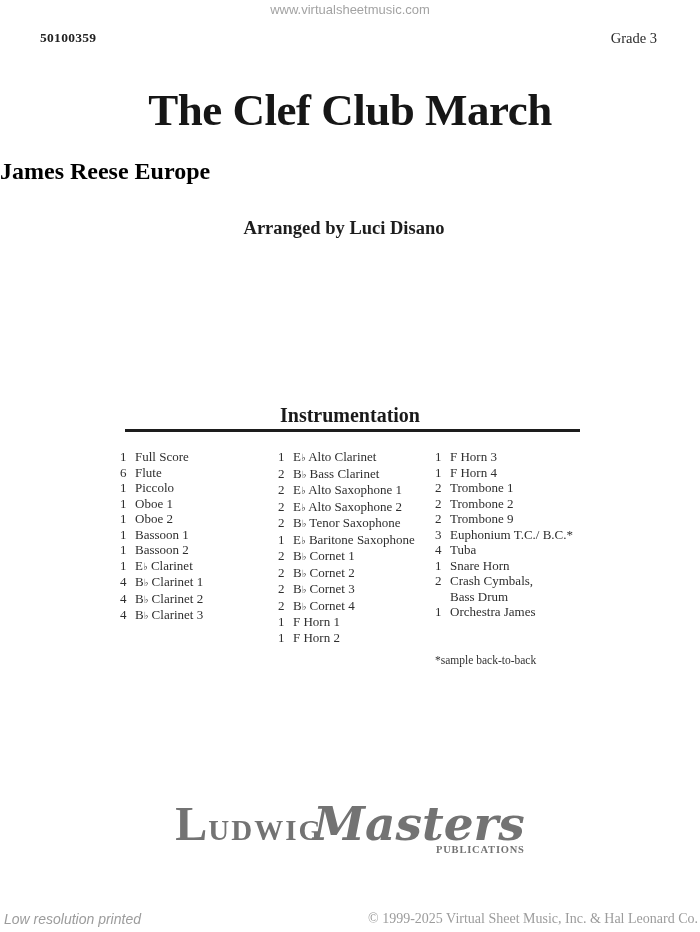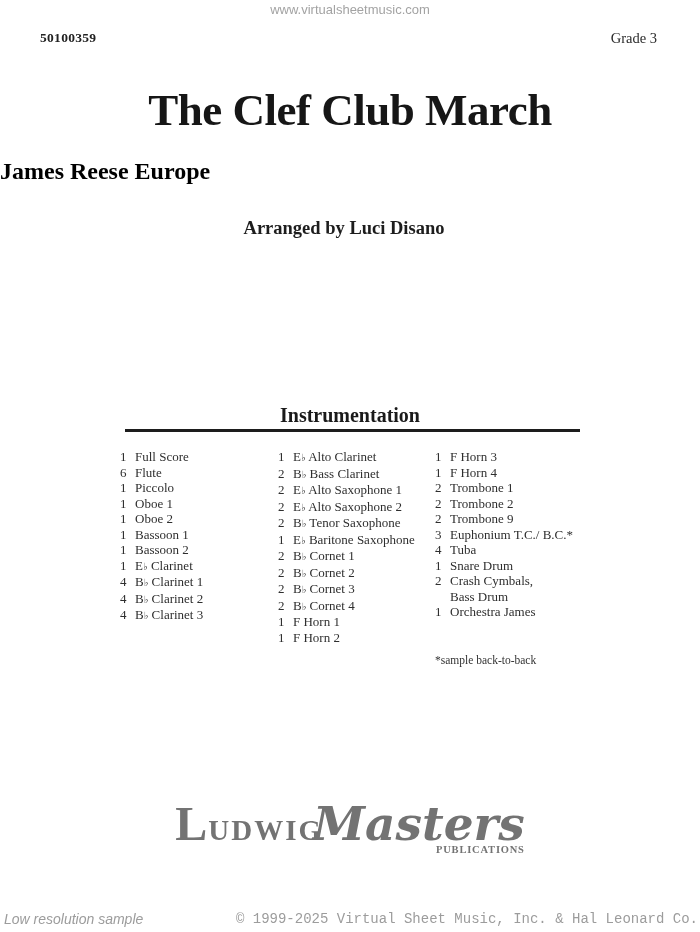--- a/index.html
+++ b/index.html
@@ -84,21 +84,21 @@
     position:absolute; top:862px; left:0; right:0; text-align:center;
     font-size:11.3px; line-height:11.8px; color:#2b2b2b;
   }
   .foot-left {
     position:absolute; bottom:5px; left:4px;
     font-family:"Liberation Sans","DejaVu Sans",sans-serif;
     font-size:14px; font-style:italic; color:#9c9c9c;
   }
   .foot-right {
     position:absolute; bottom:5px; right:2px;
-    font-family:Liberation Mono, monospace;
+    font-family:Liberation Serif, serif;
     font-size:14px; color:#9c9c9c;
   }
 </style>
 </head>
 <body>
 
 <div class="page">
 
   <div class="site-url">www.virtualsheetmusic.com</div>
   <div class="catalog">50100359</div>
@@ -140,33 +140,33 @@
         <div class="instr-row"><span class="qty">1</span><span class="iname">F Horn 2</span></div>
       </div>
     <div class="instr-col c3">
         <div class="instr-row"><span class="qty">1</span><span class="iname">F Horn 3</span></div>
         <div class="instr-row"><span class="qty">1</span><span class="iname">F Horn 4</span></div>
         <div class="instr-row"><span class="qty">2</span><span class="iname">Trombone 1</span></div>
         <div class="instr-row"><span class="qty">2</span><span class="iname">Trombone 2</span></div>
         <div class="instr-row"><span class="qty">2</span><span class="iname">Trombone 9</span></div>
         <div class="instr-row"><span class="qty">3</span><span class="iname">Euphonium T.C./ B.C.*</span></div>
         <div class="instr-row"><span class="qty">4</span><span class="iname">Tuba</span></div>
-        <div class="instr-row"><span class="qty">1</span><span class="iname">Snare Drum</span></div>
+        <div class="instr-row"><span class="qty">1</span><span class="iname">Snare Horn</span></div>
         <div class="instr-row"><span class="qty">2</span><span class="iname">Crash Cymbals,</span></div>
         <div class="instr-row"><span class="qty"></span><span class="iname">Bass Drum</span></div>
         <div class="instr-row"><span class="qty">1</span><span class="iname">Orchestra James</span></div>
       </div>
   </div>
 
   <div class="footnote">*sample back-to-back</div>
 
   <div class="logo">
     <span class="lg-L">L</span><span class="lg-udwig">UDWIG</span><span class="lg-masters">Masters</span>
     <div class="lg-pub">PUBLICATIONS</div>
   </div>
 
   <div class="copyright">
     </div>
 
-  <div class="foot-left">Low resolution sample</div>
+  <div class="foot-left">Low resolution printed</div>
   <div class="foot-right">© 1999-2025 Virtual Sheet Music, Inc. &amp; Hal Leonard Co.</div>
 
 </div>
 
 </body></html>

